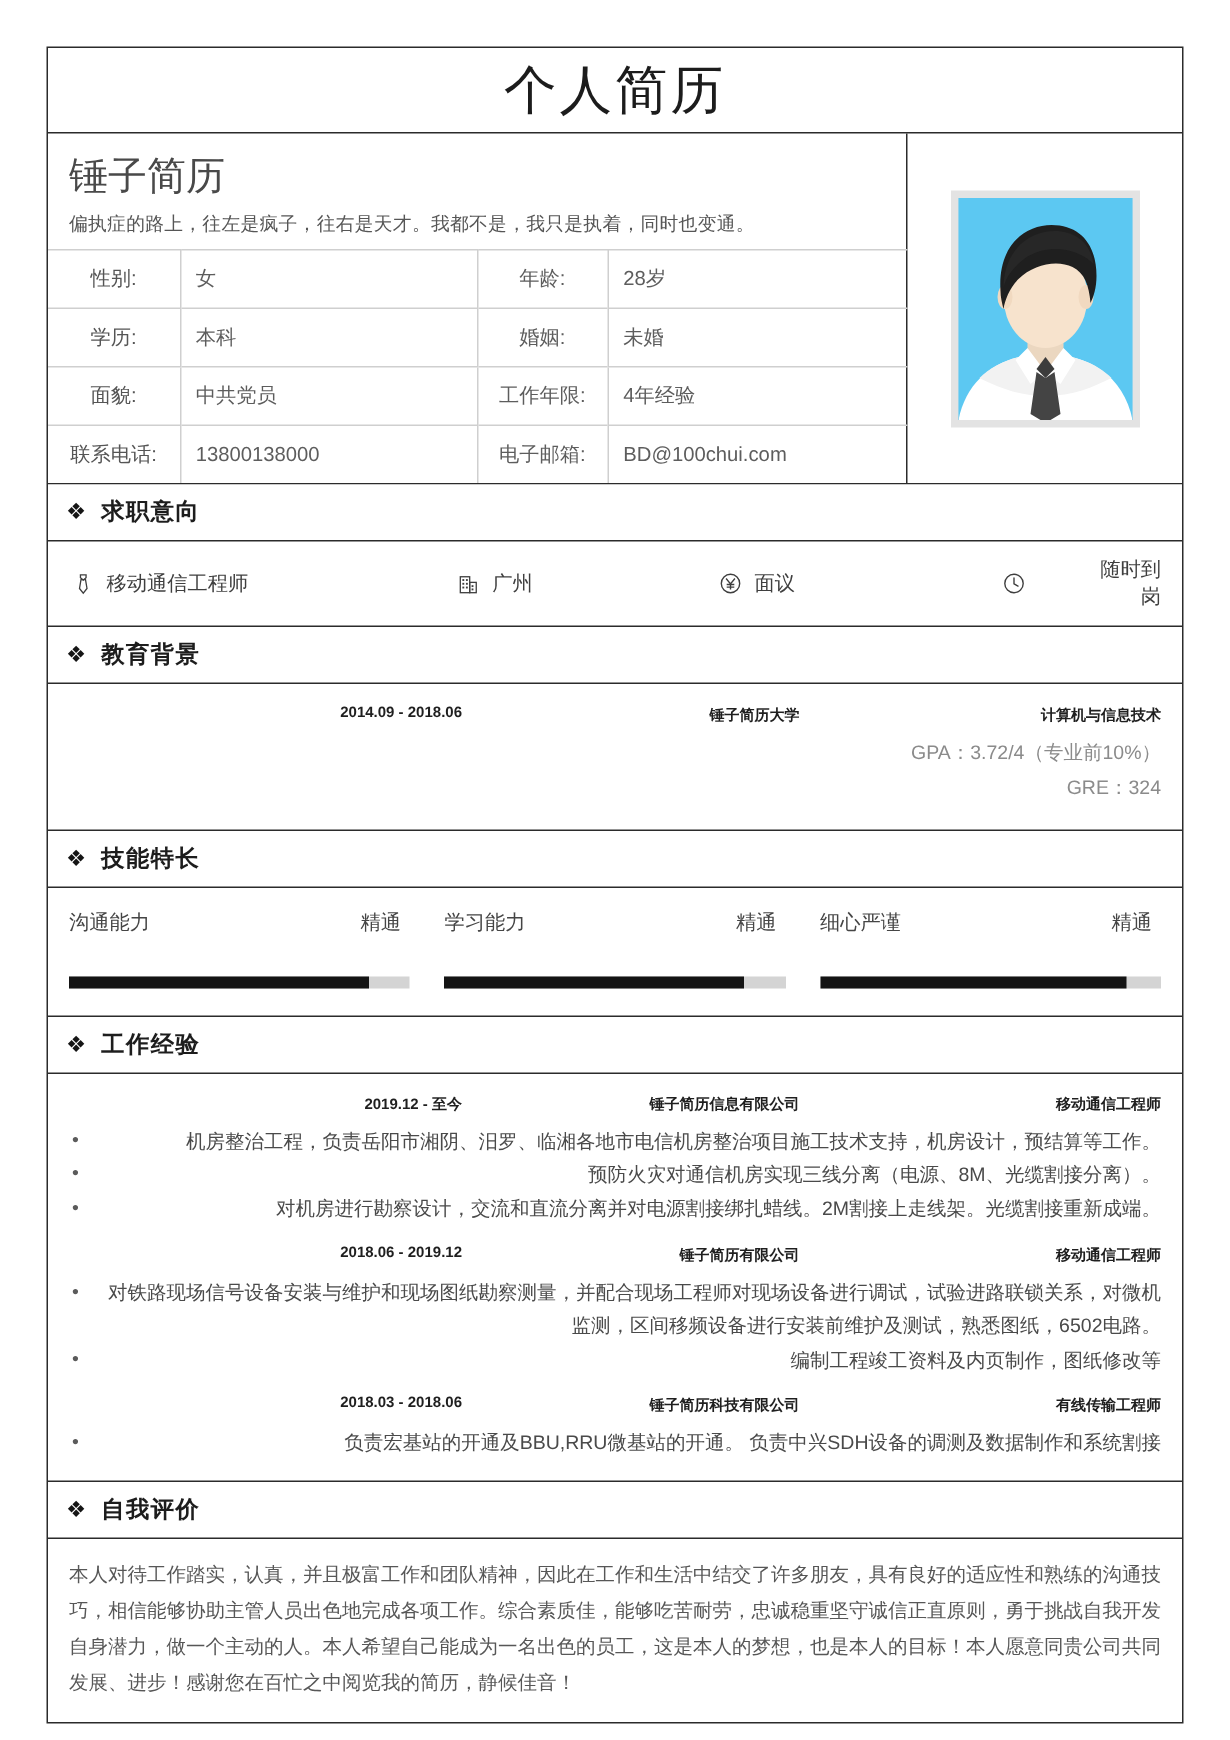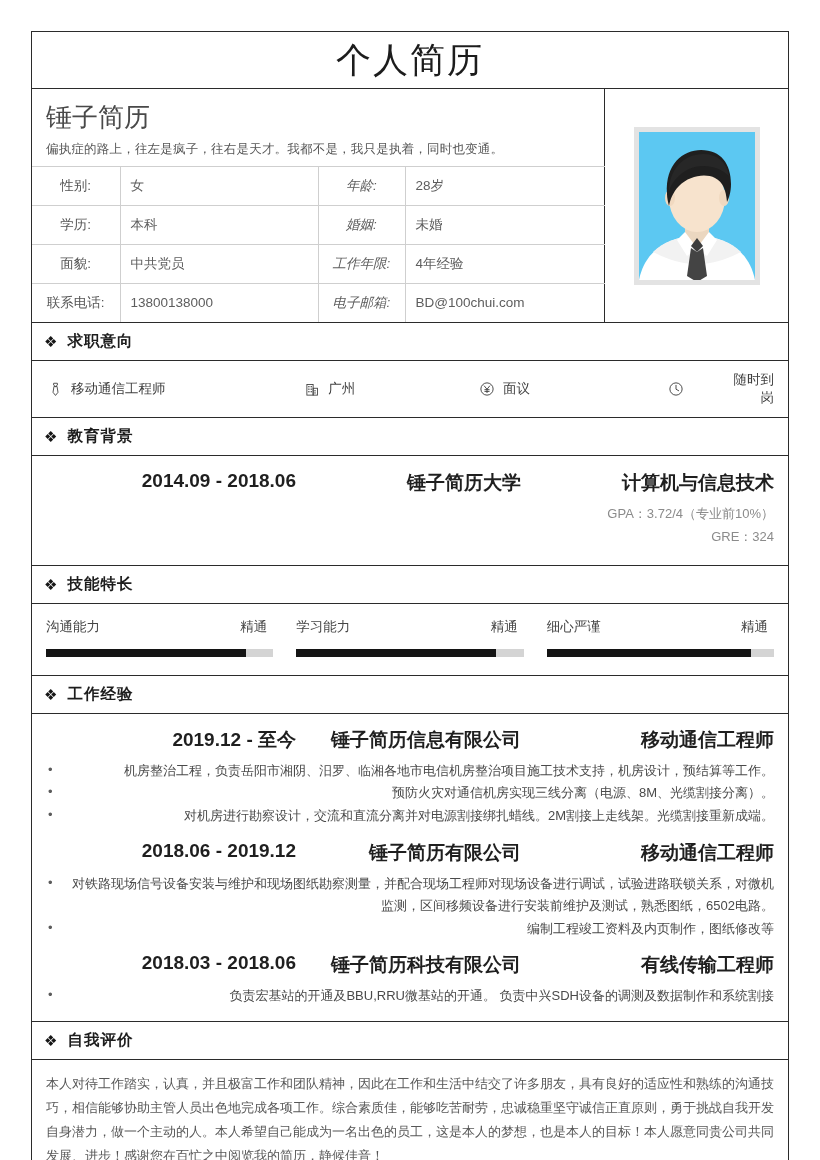--- a/index.html
+++ b/index.html
@@ -101,21 +101,21 @@
     overflow: hidden;
     white-space: nowrap;
   }
   .info-table tr td:last-child { border-right: none; }
   .info-table td.lbl {
     text-align: center;
     width: 88px;
     color: #555;
   }
   .info-table td.val { width: 198px; }
-  .info-table td.lbl2 { text-align: center; width: 87px; font-style: italic; }
+  .info-table td.lbl2 { text-align: center; width: 87px; }
   .info-table td.val2 { width: 200px; }
 
   
   .sec-head {
     height: 37px;
     display: flex;
     align-items: center;
     padding-left: 12px;
     border-bottom: 1px solid #2b2b2b;
     background: #fff;
@@ -161,23 +161,24 @@
   }
   .intent-item:nth-child(1) { width: 265px; }
   .intent-item:nth-child(2) { width: 180px; }
   .intent-item:nth-child(3) { width: 195px; }
   .intent-item:nth-child(4) { width: auto; gap: 31px; }
 
   
   .edu-body { padding: 14px 14px 16px 14px; }
   .three-col {
     display: flex;
-    font-size: 19px;
+    font-size: 10px;
     font-weight: bold;
     color: #1f1f1f;
+    margin-left: 12px;
   }
   .three-col .c1 { width: 250px; }
   .three-col .c2 { width: 225px; }
   .three-col .c3 { flex: 1; }
   .edu-detail {
     font-size: 13px;
     color: #8b8b8b;
     line-height: 1.75;
     margin-top: 7px;
   }
@@ -190,21 +191,21 @@
   .skill {
     width: 232px;
     margin-right: 23px;
   }
   .skill:last-child { margin-right: 0; }
   .skill-top {
     display: flex;
     justify-content: space-between;
     font-size: 13.5px;
     color: #454545;
-    margin-bottom: 13px;
+    margin-bottom: 27px;
   }
   .skill-level { margin-right: 6px; }
   .bar-bg {
     height: 8px;
     background: #d4d4d4;
     width: 100%;
   }
   .bar-fill {
     height: 8px;
     background: #141414;

